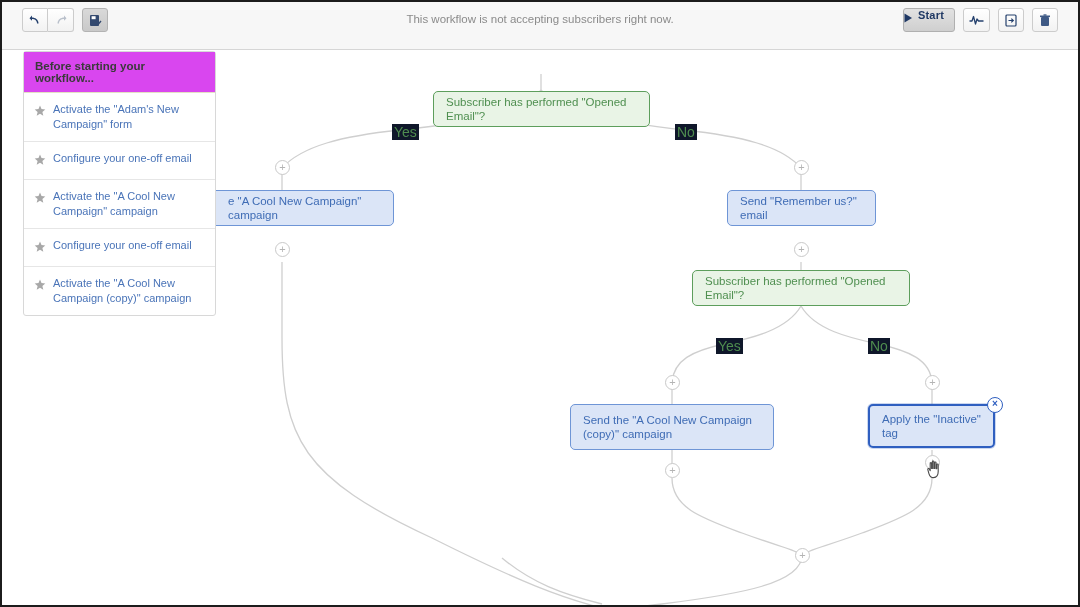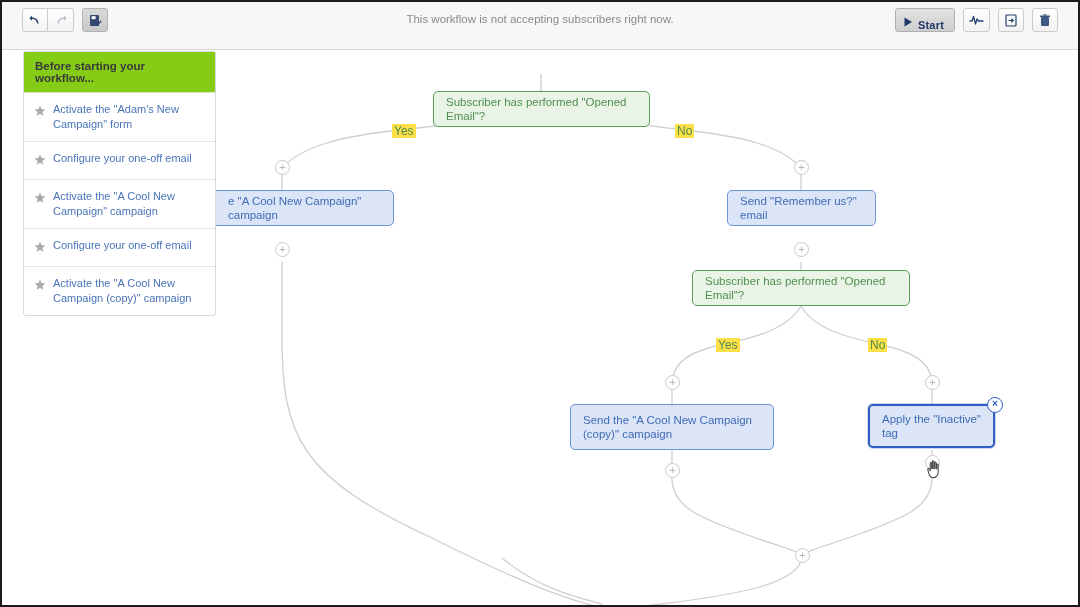--- a/index.html
+++ b/index.html
@@ -64,26 +64,26 @@
   }
   .tb-gap { margin-left: 8px; }
   .tb-btn.pressed {
     background: linear-gradient(#d9d9d9, #c9c9c9);
     border-color: #b3b3b3;
   }
   .tb-btn svg { display: block; }
 
   .start-btn {
     height: 24px;
-    padding: 0 10px 0 8px;
+    padding: 0 10px 0 0;
     background: linear-gradient(#e2e2e2, #cfcfcf);
     border: 1px solid #b0b0b0;
     border-radius: 3px;
     display: flex;
-    align-items: flex-end;
+    align-items: flex-start;
     gap: 5px;
     cursor: pointer;
     box-sizing: border-box;
   }
   .start-btn .lbl {
     font-size: 11px;
     font-weight: bold;
     color: #1f3864;
     letter-spacing: .2px;
   }
@@ -152,24 +152,24 @@
     font-size: 10px;
     line-height: 11px;
     text-align: center;
     font-weight: bold;
     cursor: pointer;
     z-index: 22;
   }
 
   .edge-label {
     position: absolute;
-    font-size: 12px;
+    font-size: 14px;
     color: #4e8c4f;
     z-index: 12;
-    background: #fde047;
+    background: #0f172a;
     padding: 0 2px;
   }
 
   .plus {
     position: absolute;
     width: 15px;
     height: 15px;
     border-radius: 50%;
     border: 1px solid #c9c9c9;
     background: #ffffff;
@@ -194,21 +194,21 @@
     left: 21px;
     top: 13px;
     width: 193px;
     background: #ffffff;
     border: 1px solid #d8d8d8;
     border-radius: 3px;
     z-index: 25;
     box-sizing: border-box;
   }
   #checklist-header {
-    background: #84cc16;
+    background: #d946ef;
     border-bottom: 1px solid #e4e0c4;
     padding: 8px 11px;
     font-size: 11.5px;
     font-weight: bold;
     color: #3a3a3a;
   }
   .check-item {
     display: flex;
     align-items: flex-start;
     gap: 7px;

